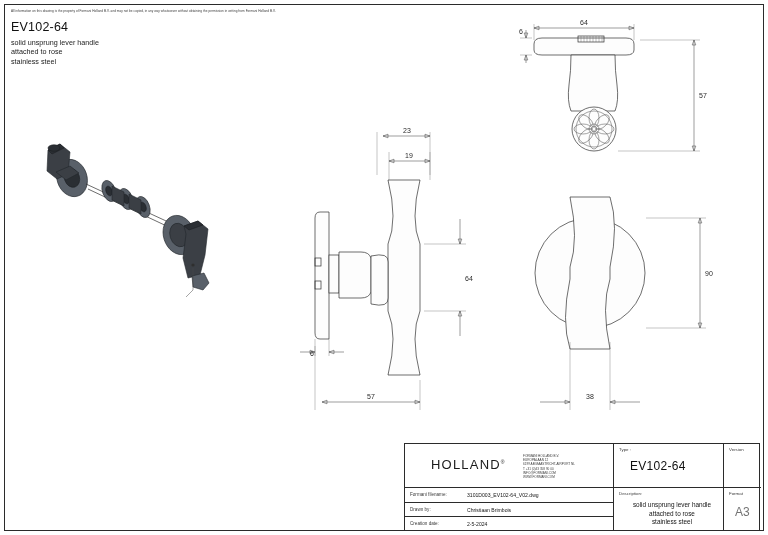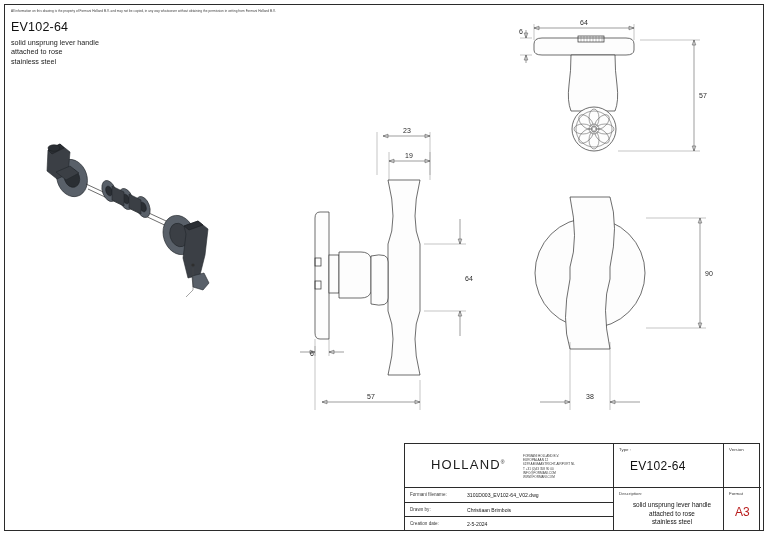--- a/index.html
+++ b/index.html
@@ -216,21 +216,21 @@
     position: absolute;
     left: 0; top: 44px;
     width: 100%; height: 44px;
     box-sizing: border-box;
   }
   .tb-fmt-val {
     position: absolute;
     left: 11px;
     top: 17px;
     font-size: 12px;
-    color: #b91c1c;
+    color: #737373;
   }
   .tb-ver-val {
     position: absolute;
     left: 11px;
     top: 17px;
     font-size: 10px;
     color: #111;
   }
 </style>
 </head>

